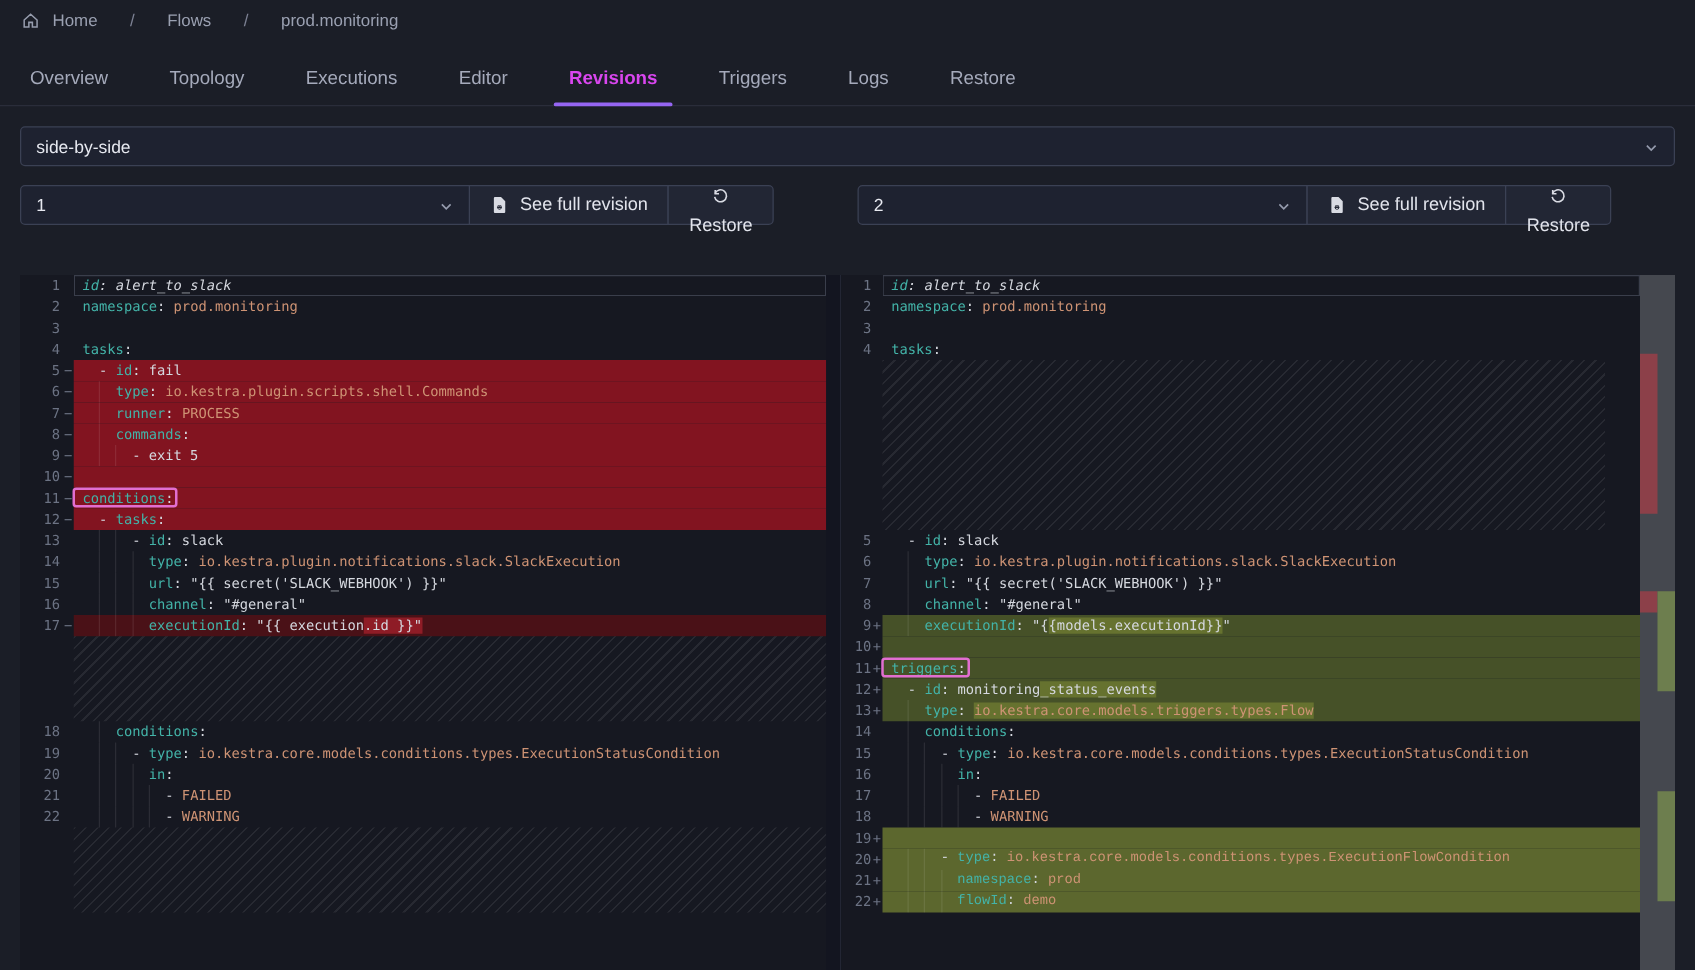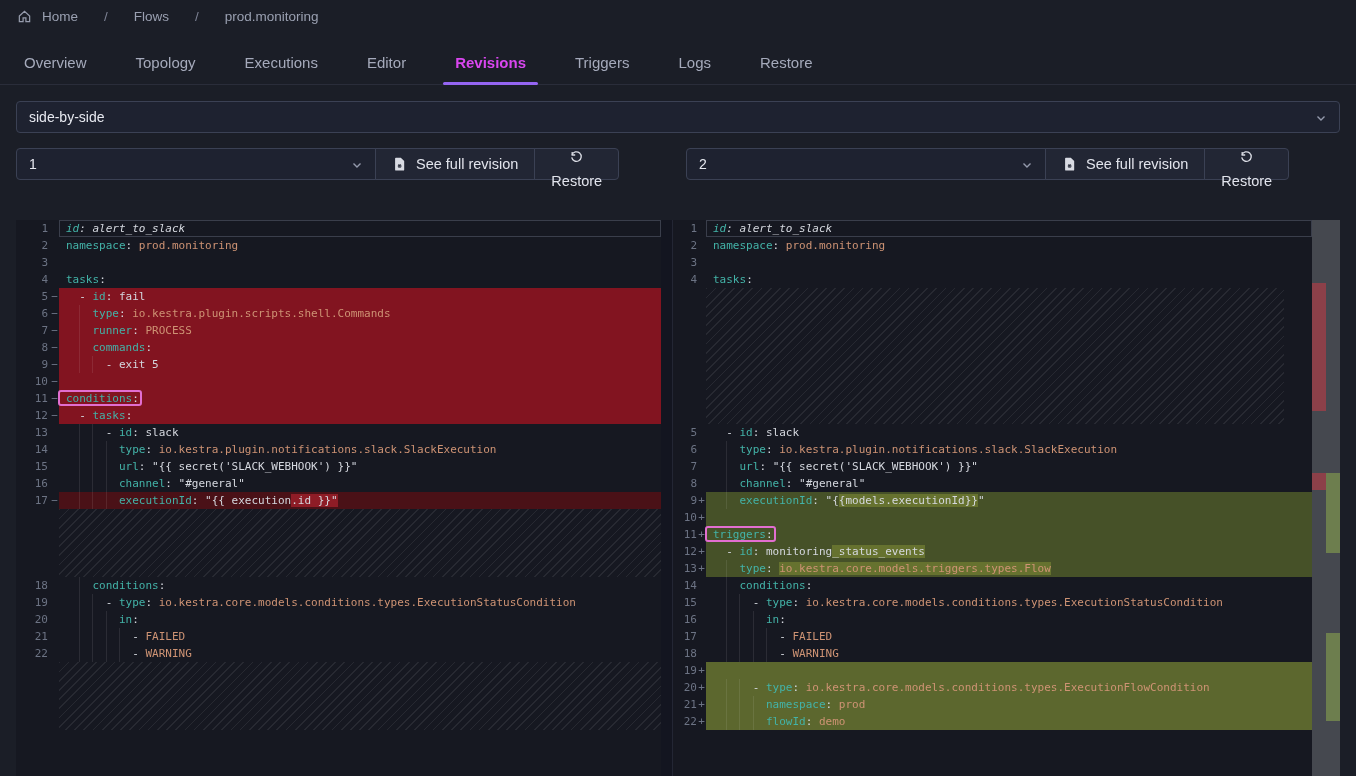--- a/index.html
+++ b/index.html
@@ -40,21 +40,21 @@
   .row { display:flex; height:17px; font-family:"DejaVu Sans Mono", monospace; font-size:11px; line-height:17px; white-space:pre; }
   .ln   { flex:none; text-align:right; color:#6c7384; }
   .sign { flex:none; width:9px; text-align:center; color:#6c7384; }
   .pane-left  .ln { width:34px; padding-right:2px; }
   .pane-right .ln { width:24px; }
   .code { flex:1; position:relative; padding-left:7px; }
   .row.cursor .code { box-shadow: inset 0 0 0 1px #3a3e4b; font-style: italic; }
 
   .bg-fd .code { background:#821420; }
   .bg-ld .code { background:#4a1117; }
-  .bg-fa .code { background:#5c672e; }
+  .bg-fa .code { background:#5c672e;font-family:Liberation Mono, monospace; }
   .bg-la .code { background:#465128; }
   .hl-del { background:#8e1c26; }
   .hl-add { background:#66722f; }
 
   .tk-k { color:#43b3a8; }
   .tk-p { color:#d5d8df; }
   .tk-s { color:#ce9374; }
 
   .guide { position:absolute; top:0; bottom:0; width:1px; background:rgba(255,255,255,0.09); }
 

